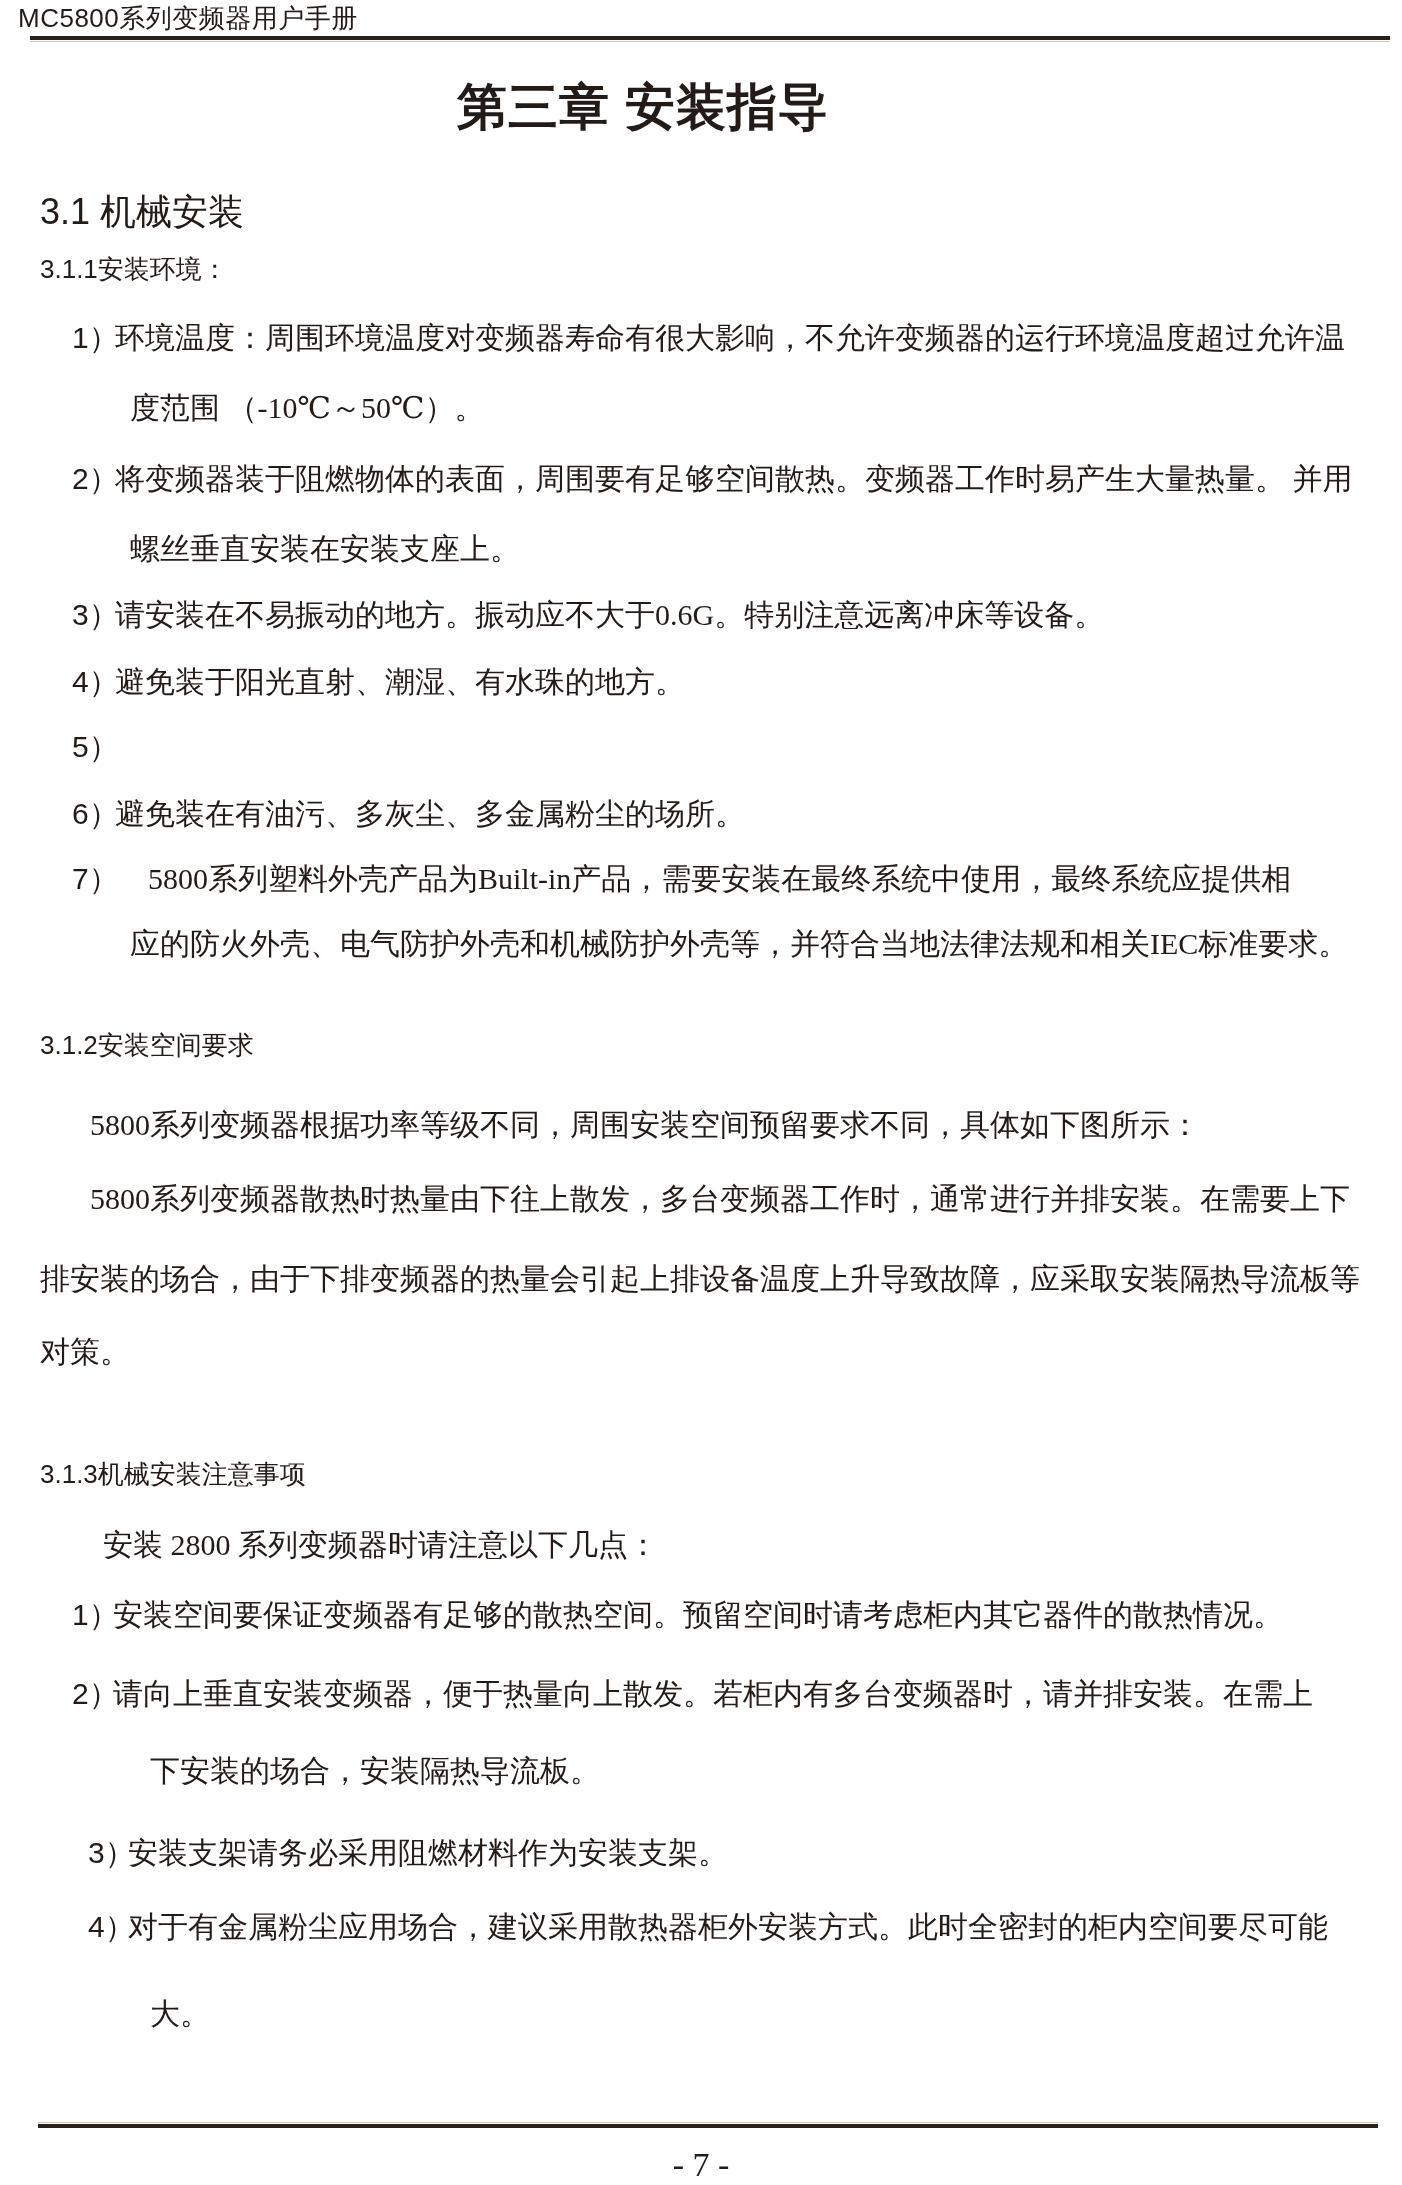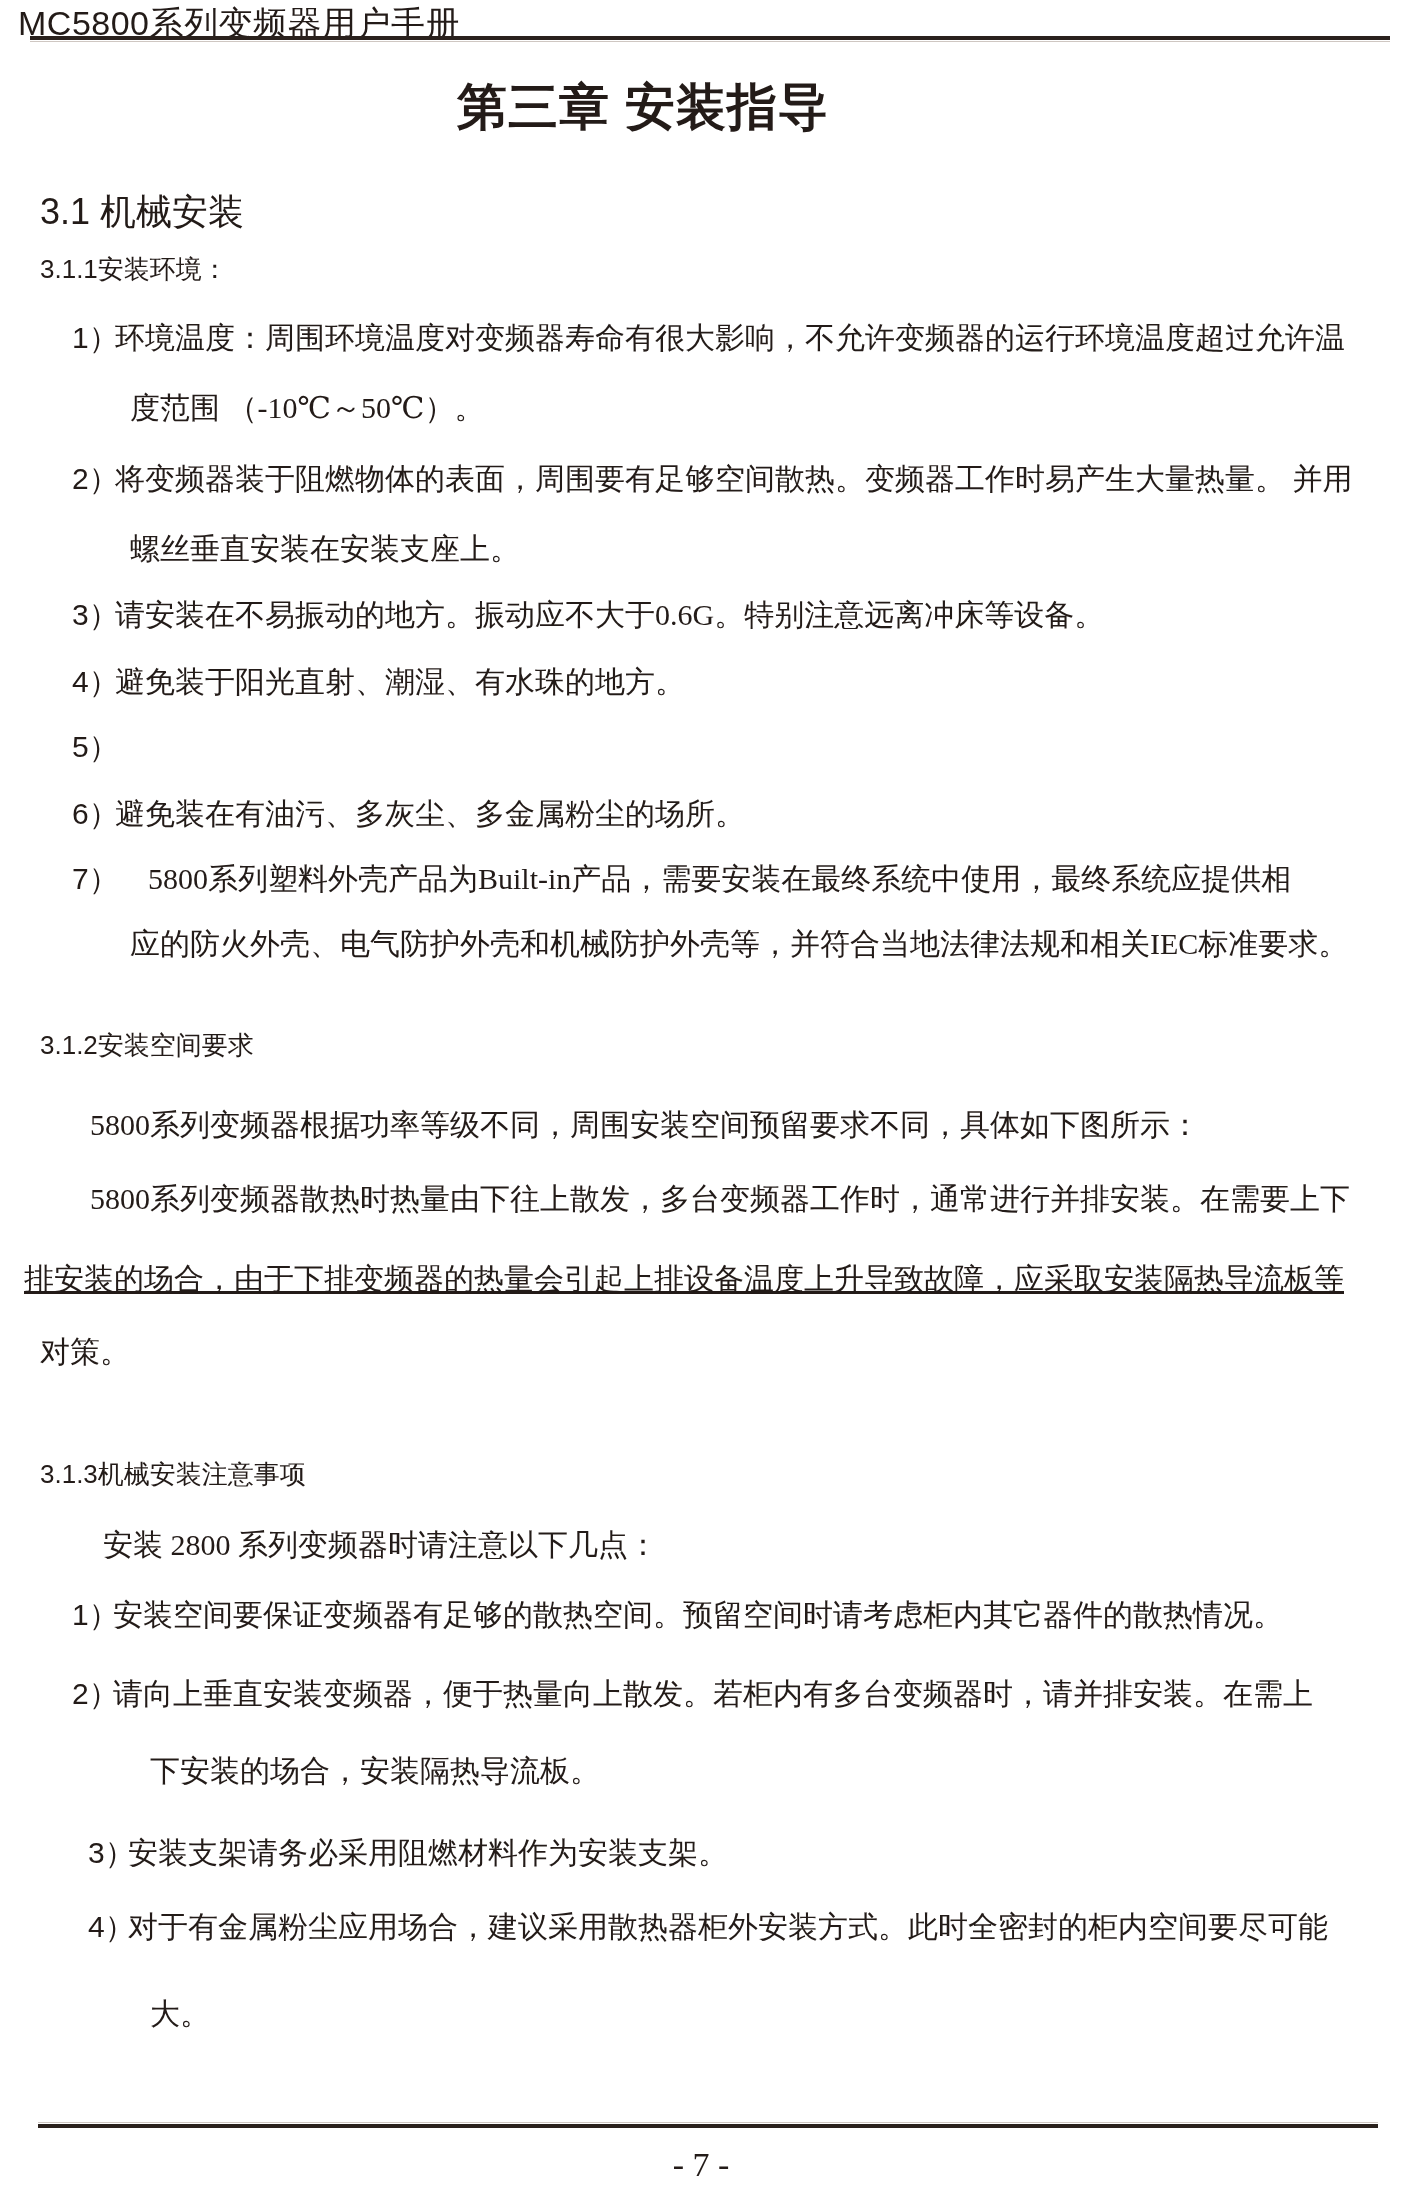--- a/index.html
+++ b/index.html
@@ -11,21 +11,21 @@
     background:#ffffff;
     color:#231b18;
     font-family:"Liberation Serif","DejaVu Serif",serif;
     overflow:hidden;
   }
   .sans { font-family:"Liberation Sans","DejaVu Sans",sans-serif; }
   .abs  { position:absolute; white-space:pre; }
   .body-line { font-size:30px; line-height:1.2; }
   .rule { position:absolute; background:#2a211d; }
   .rule-light { position:absolute; background:#cfc7c2; }
-  .hdr-title { font-size:34px; line-height:1.2; letter-spacing:0.5px; }
+  .hdr-title { font-size:26px; line-height:1.2; letter-spacing:0.5px; }
   .chapter-title { font-size:50px; font-weight:bold; line-height:1.1; letter-spacing:1px;margin-left:17px; }
   .sec-h1 { font-size:36px; line-height:1.2; }
   .sec-h2 { font-size:26px; line-height:1.2; }
   .pagenum { position:absolute; left:0; right:0; top:2146px; text-align:center;
              font-size:34px; line-height:1.1; white-space:pre; }
 </style>
 </head>
 <body>
 
 <div class="page">
@@ -59,21 +59,21 @@
   <div class="abs sans body-line" style="left:72px; top:796px;">6）</div>
   <div class="abs body-line" style="left:115px; top:796px;">避免装在有油污、多灰尘、多金属粉尘的场所。</div>
 
   <div class="abs sans body-line" style="left:72px; top:861px;">7）</div>
   <div class="abs body-line" style="left:148px; top:861px;">5800系列塑料外壳产品为Built-in产品，需要安装在最终系统中使用，最终系统应提供相</div>
   <div class="abs body-line" style="left:130px; top:926px;">应的防火外壳、电气防护外壳和机械防护外壳等，并符合当地法律法规和相关IEC标准要求。</div>
 
   <div class="abs sans sec-h2" style="left:40px; top:1030px;">3.1.2安装空间要求</div>
   <div class="abs body-line" style="left:90px; top:1107px;">5800系列变频器根据功率等级不同，周围安装空间预留要求不同，具体如下图所示：</div>
   <div class="abs body-line" style="left:90px; top:1181px;">5800系列变频器散热时热量由下往上散发，多台变频器工作时，通常进行并排安装。在需要上下</div>
-  <div class="abs body-line" style="left:24px; top:1261px;text-decoration:underline;">排安装的场合，由于下排变频器的热量会引起上排设备温度上升导致故障，应采取安装隔热导流板等</div>
+  <div class="abs body-line" style="left:40px; top:1261px;">排安装的场合，由于下排变频器的热量会引起上排设备温度上升导致故障，应采取安装隔热导流板等</div>
   <div class="abs body-line" style="left:40px; top:1334px;">对策。</div>
 
   <div class="abs sans sec-h2" style="left:40px; top:1459px;">3.1.3机械安装注意事项</div>
   <div class="abs body-line" style="left:103px; top:1527px;">安装 2800 系列变频器时请注意以下几点：</div>
 
   <div class="abs sans body-line" style="left:72px; top:1597px;">1）</div>
   <div class="abs body-line" style="left:113px; top:1597px;">安装空间要保证变频器有足够的散热空间。预留空间时请考虑柜内其它器件的散热情况。</div>
 
   <div class="abs sans body-line" style="left:72px; top:1676px;">2）</div>
   <div class="abs body-line" style="left:113px; top:1676px;">请向上垂直安装变频器，便于热量向上散发。若柜内有多台变频器时，请并排安装。在需上</div>

